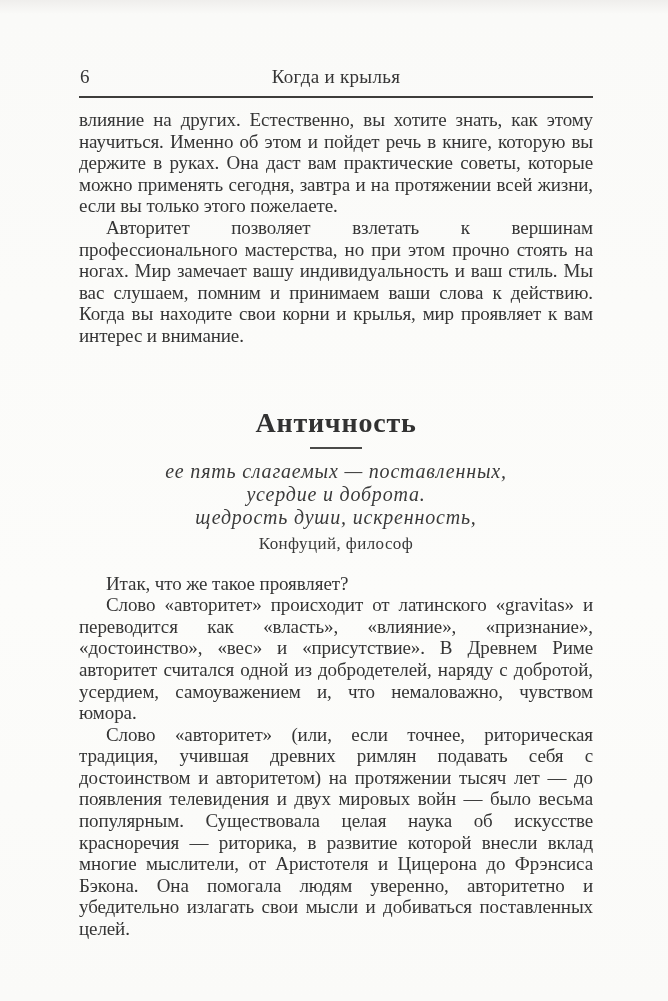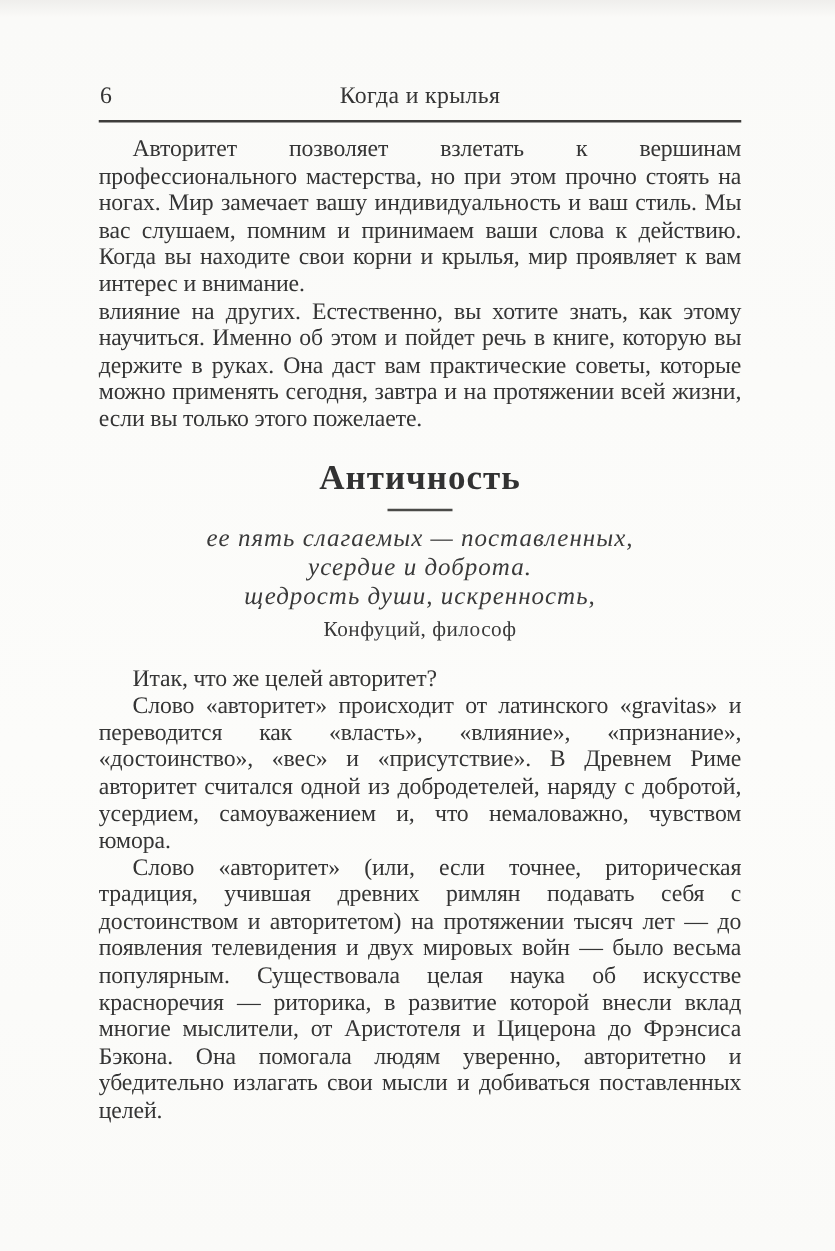--- a/index.html
+++ b/index.html
@@ -53,21 +53,21 @@
     p.par {
       margin: 0;
       font-size: 19px;
       line-height: 21.6px;
       text-align: justify;
       text-indent: 27px;
       letter-spacing: -0.1px;
     }
     p.par.no-indent { text-indent: 0; }
     
-    .section { margin-top: 20px; }
+    .section { margin-top: 60px; }
     .section-title {
       margin: 0;
       font-size: 28px;
       line-height: 31px;
       font-weight: bold;
       text-align: center;
       letter-spacing: 0.8px;
       color: #323232;
     }
     .section-divider {
@@ -101,36 +101,36 @@
 
 <div class="page">
   <div class="content">
 
     <header class="page-header">
       <span class="folio">6</span>
       <span class="running-title">Когда и крылья</span>
     </header>
 
     <div class="body-text">
+      <p class="par no-indent">влияние на других. Естественно, вы хотите знать, как этому научиться. Именно об этом и пойдет речь в книге, которую вы держите в руках. Она даст вам практические советы, которые можно применять сегодня, завтра и на протяжении всей жизни, если вы только этого пожелаете.</p>
       <p class="par">Авторитет позволяет взлетать к вершинам профессионального мастерства, но при этом прочно стоять на ногах. Мир замечает вашу индивидуальность и ваш стиль. Мы вас слушаем, помним и принимаем ваши слова к действию. Когда вы находите свои корни и крылья, мир проявляет к вам интерес и внимание.</p>
-      <p class="par no-indent">влияние на других. Естественно, вы хотите знать, как этому научиться. Именно об этом и пойдет речь в книге, которую вы держите в руках. Она даст вам практические советы, которые можно применять сегодня, завтра и на протяжении всей жизни, если вы только этого пожелаете.</p>
 
       <section class="section">
         <h1 class="section-title">Античность</h1>
         <div class="section-divider"></div>
 
         <div class="epigraph">
           <div class="epigraph-line">ее пять слагаемых — поставленных,</div>
           <div class="epigraph-line">усердие и доброта.</div>
           <div class="epigraph-line">щедрость души, искренность,</div>
           <div class="epigraph-author">Конфуций, философ</div>
         </div>
 
         <div class="section-paragraphs">
-          <p class="par">Итак, что же целей авторитет?</p>
+          <p class="par">Итак, что же такое проявляет?</p>
           <p class="par">Слово «авторитет» происходит от латинского «gravitas» и переводится как «власть», «влияние», «признание», «достоинство», «вес» и «присутствие». В Древнем Риме авторитет считался одной из добродетелей, наряду с добротой, усердием, самоуважением и, что немаловажно, чувством юмора.</p>
           <p class="par">Слово «авторитет» (или, если точнее, риторическая традиция, учившая древних римлян подавать себя с достоинством и авторитетом) на протяжении тысяч лет — до появления телевидения и двух мировых войн — было весьма популярным. Существовала целая наука об искусстве красноречия — риторика, в развитие которой внесли вклад многие мыслители, от Аристотеля и Цицерона до Фрэнсиса Бэкона. Она помогала людям уверенно, авторитетно и убедительно излагать свои мысли и добиваться поставленных целей.</p>
         </div>
       </section>
     </div>
 
   </div>
 </div>
 
 </body></html>

